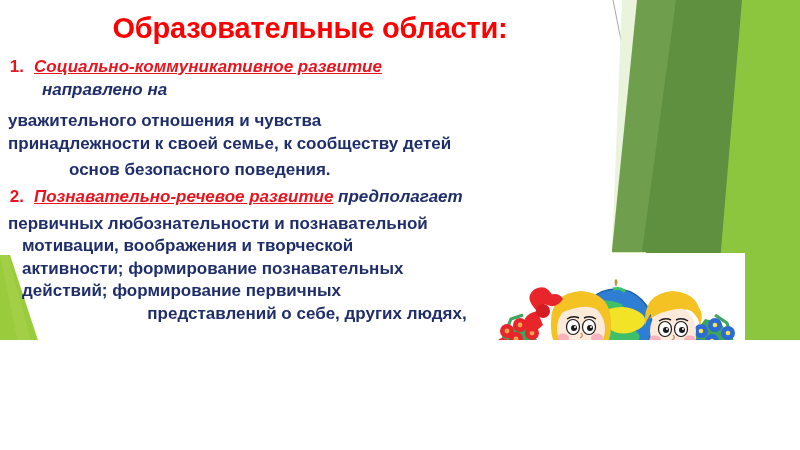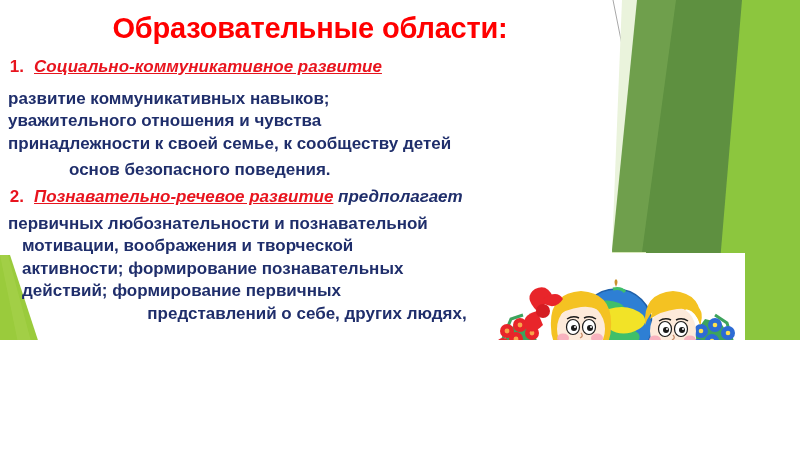--- a/index.html
+++ b/index.html
@@ -128,27 +128,27 @@
   </svg>
 
   <div id="title">Образовательные области:</div>
 
   <div id="body-text">
 
     <div class="item-row">
       <span class="item-num">1.</span>
       <span class="item-body">
         <span class="line hl">Социально-коммуникативное развитие</span>
+        <span class="line ind2">направлено на</span>
       </span>
     </div>
 
     <div class="gap-sm"></div>
 
     <div>
-      <span class="line ind2">развитие коммуникативных навыков;</span>
       <span class="line ind2">уважительного отношения и чувства</span>
       <span class="line ind2">принадлежности к своей семье, к сообществу детей</span>
     </div>
 
     <div class="gap-xs"></div>
 
     <span class="line ind4">основ безопасного поведения.</span>
 
     <div class="gap-xs"></div>
 

